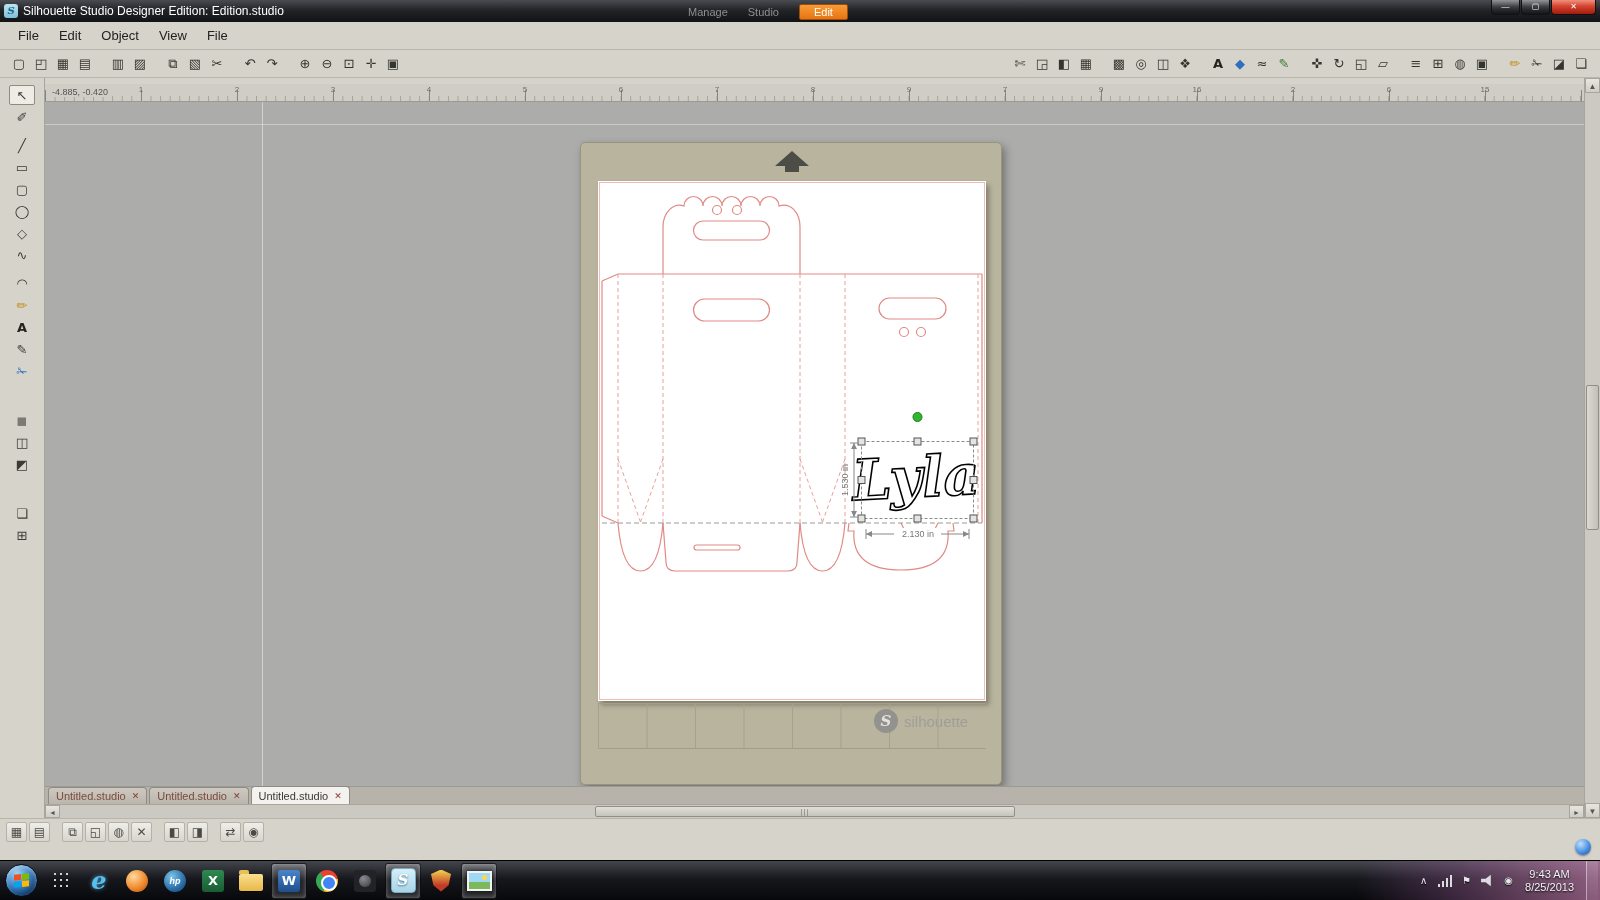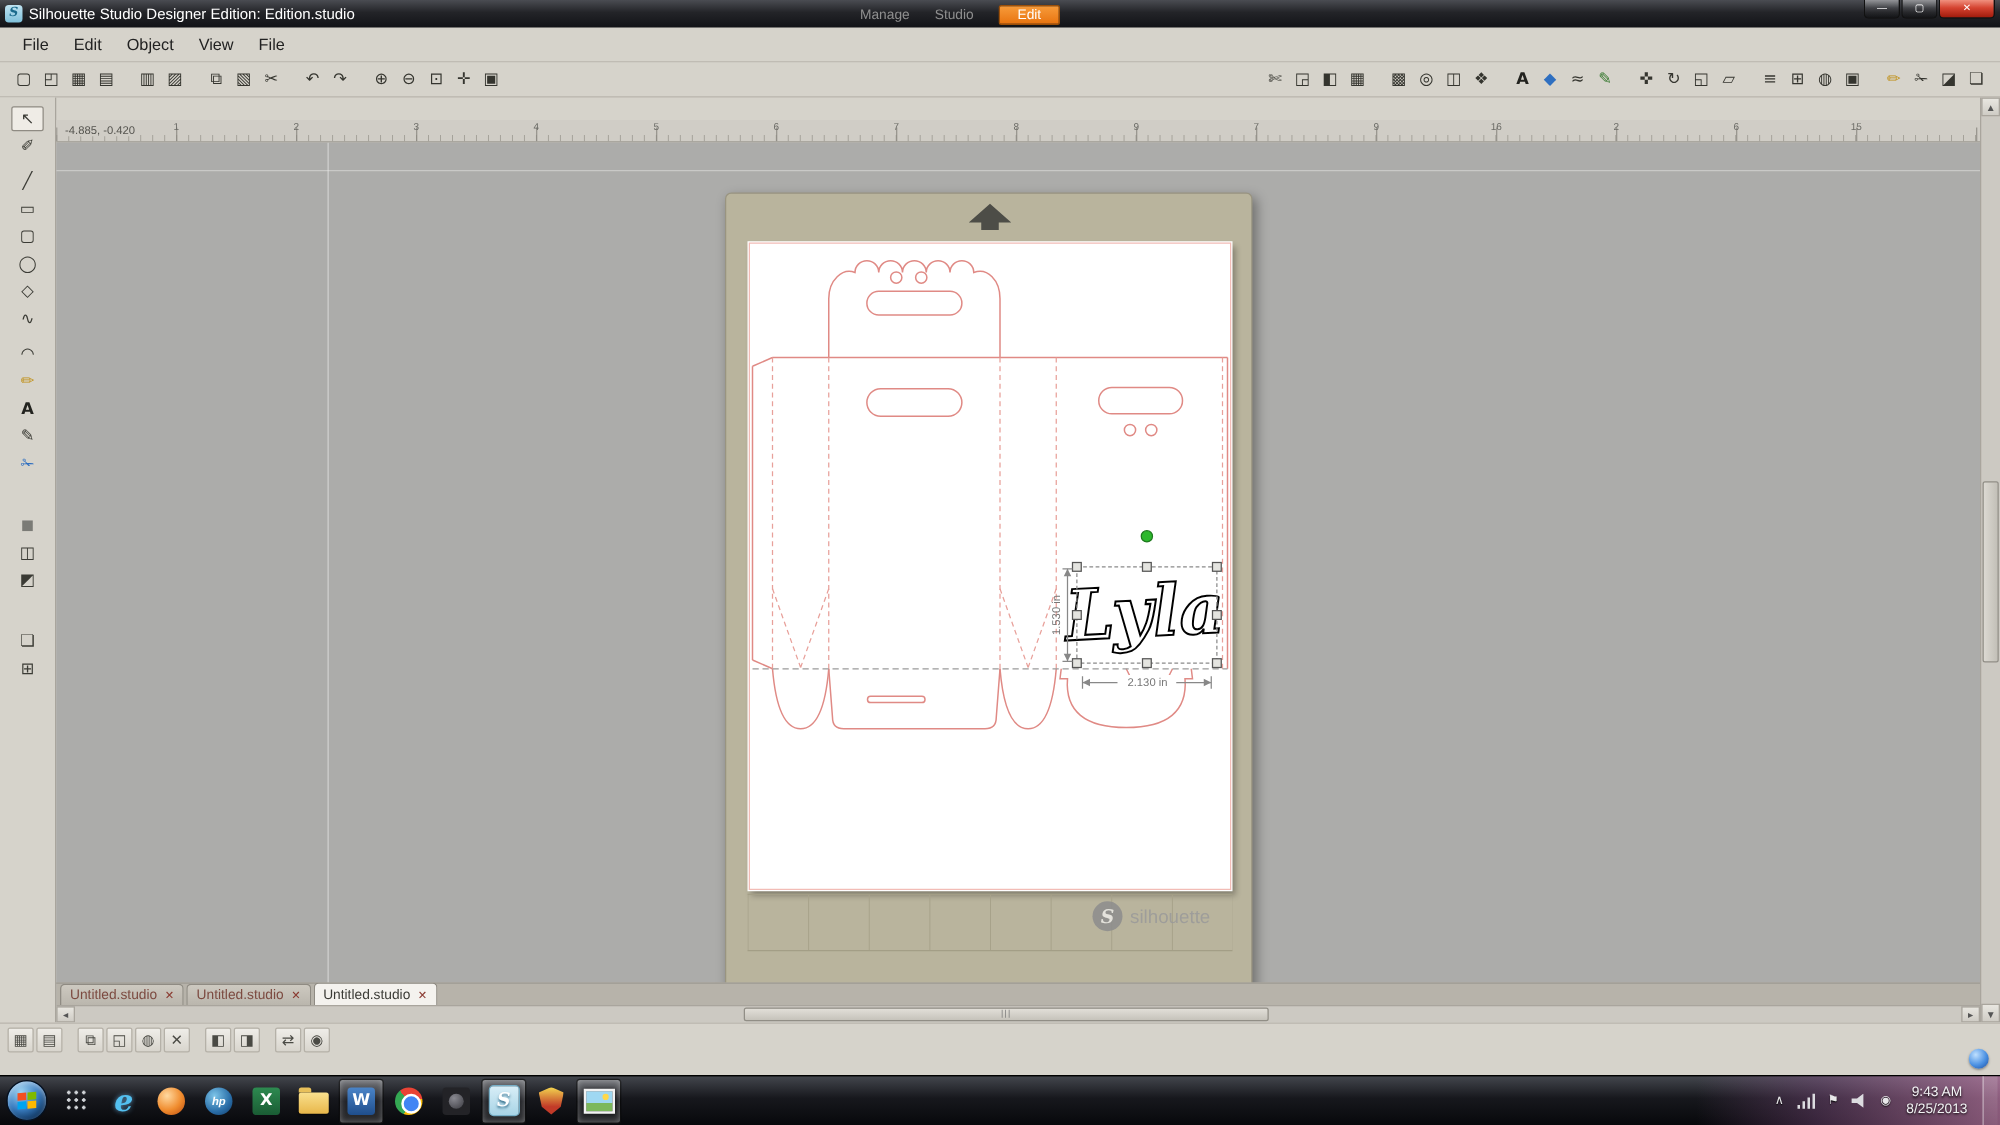--- a/index.html
+++ b/index.html
@@ -38,21 +38,21 @@
     border-right:1px solid #a9a59d;display:flex;flex-direction:column;align-items:center;padding-top:6px;}
   .tool{width:26px;height:20px;display:flex;align-items:center;justify-content:center;margin:1px 0;
     font-family:"DejaVu Sans",sans-serif;font-size:13px;color:#3b3b35;}
   .tool.active{background:#efece6;border:1px solid #8f8b83;border-radius:2px;}
   .tool.sep{margin-top:7px;}
   .tool.sep2{margin-top:28px;}
   .c-yellow{color:#c09018;} .c-blue{color:#2f6fc0;} .c-red{color:#b03030;}
   .c-green{color:#3a7a32;} .c-gray{color:#7b7b76;} .c-dark{color:#23231f;font-weight:bold;}
 
   
-  .center{position:absolute;left:45px;top:96px;right:16px;height:708px;}
+  .center{position:absolute;left:45px;top:84px;right:16px;height:708px;}
   .ruler{position:relative;height:18px;background:#d0cdc6;border-bottom:1px solid #9d9a92;
     background-image:
       linear-gradient(90deg,#88857e 0 1px,transparent 1px 100%),
       linear-gradient(90deg,#a5a29a 0 1px,transparent 1px 100%);
     background-size:96px 11px,9.6px 5px;background-position:left bottom,left bottom;background-repeat:repeat-x;}
   .ruler-nums{position:absolute;top:1px;left:48px;display:flex;font-size:8px;color:#6b6b66;}
   .ruler-num{width:96px;text-align:center;}
   .cursor-pos{position:absolute;left:4px;top:3px;font-size:9px;color:#55544f;background:#d0cdc6;
     padding:0 3px;z-index:2;}
   .workspace{position:absolute;left:0;right:0;top:18px;bottom:0;background:#acacaa;overflow:hidden;}

